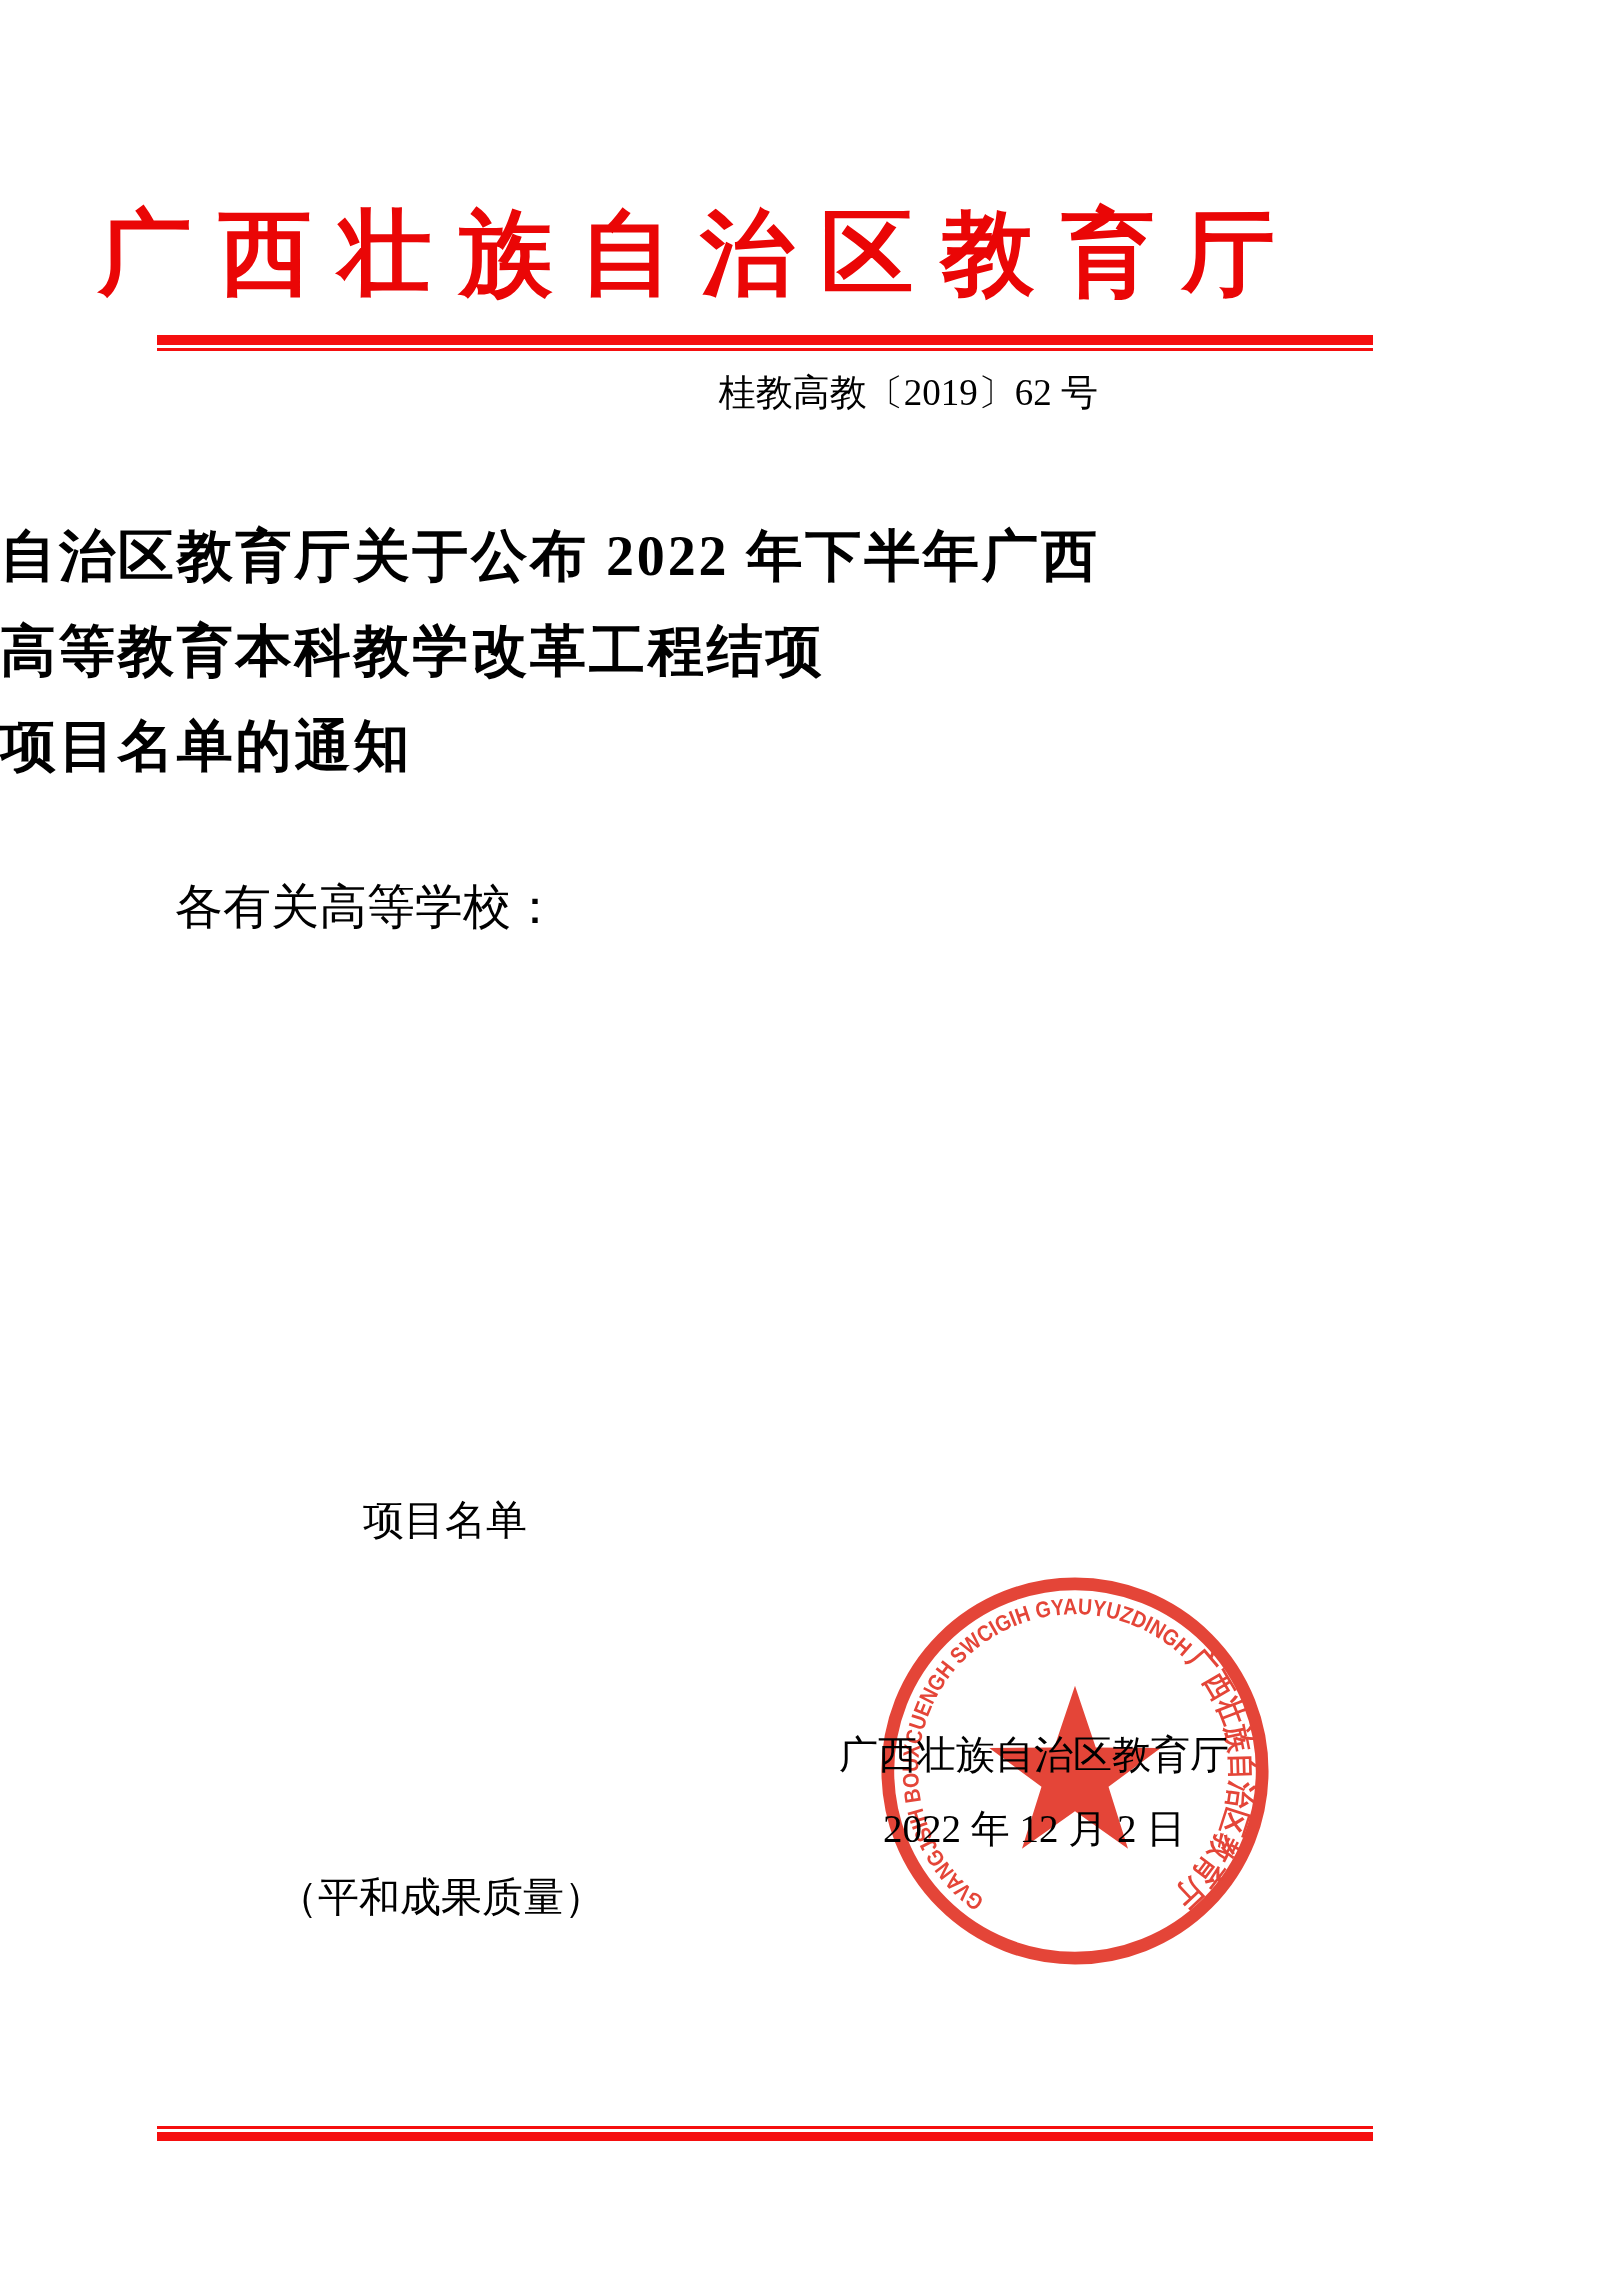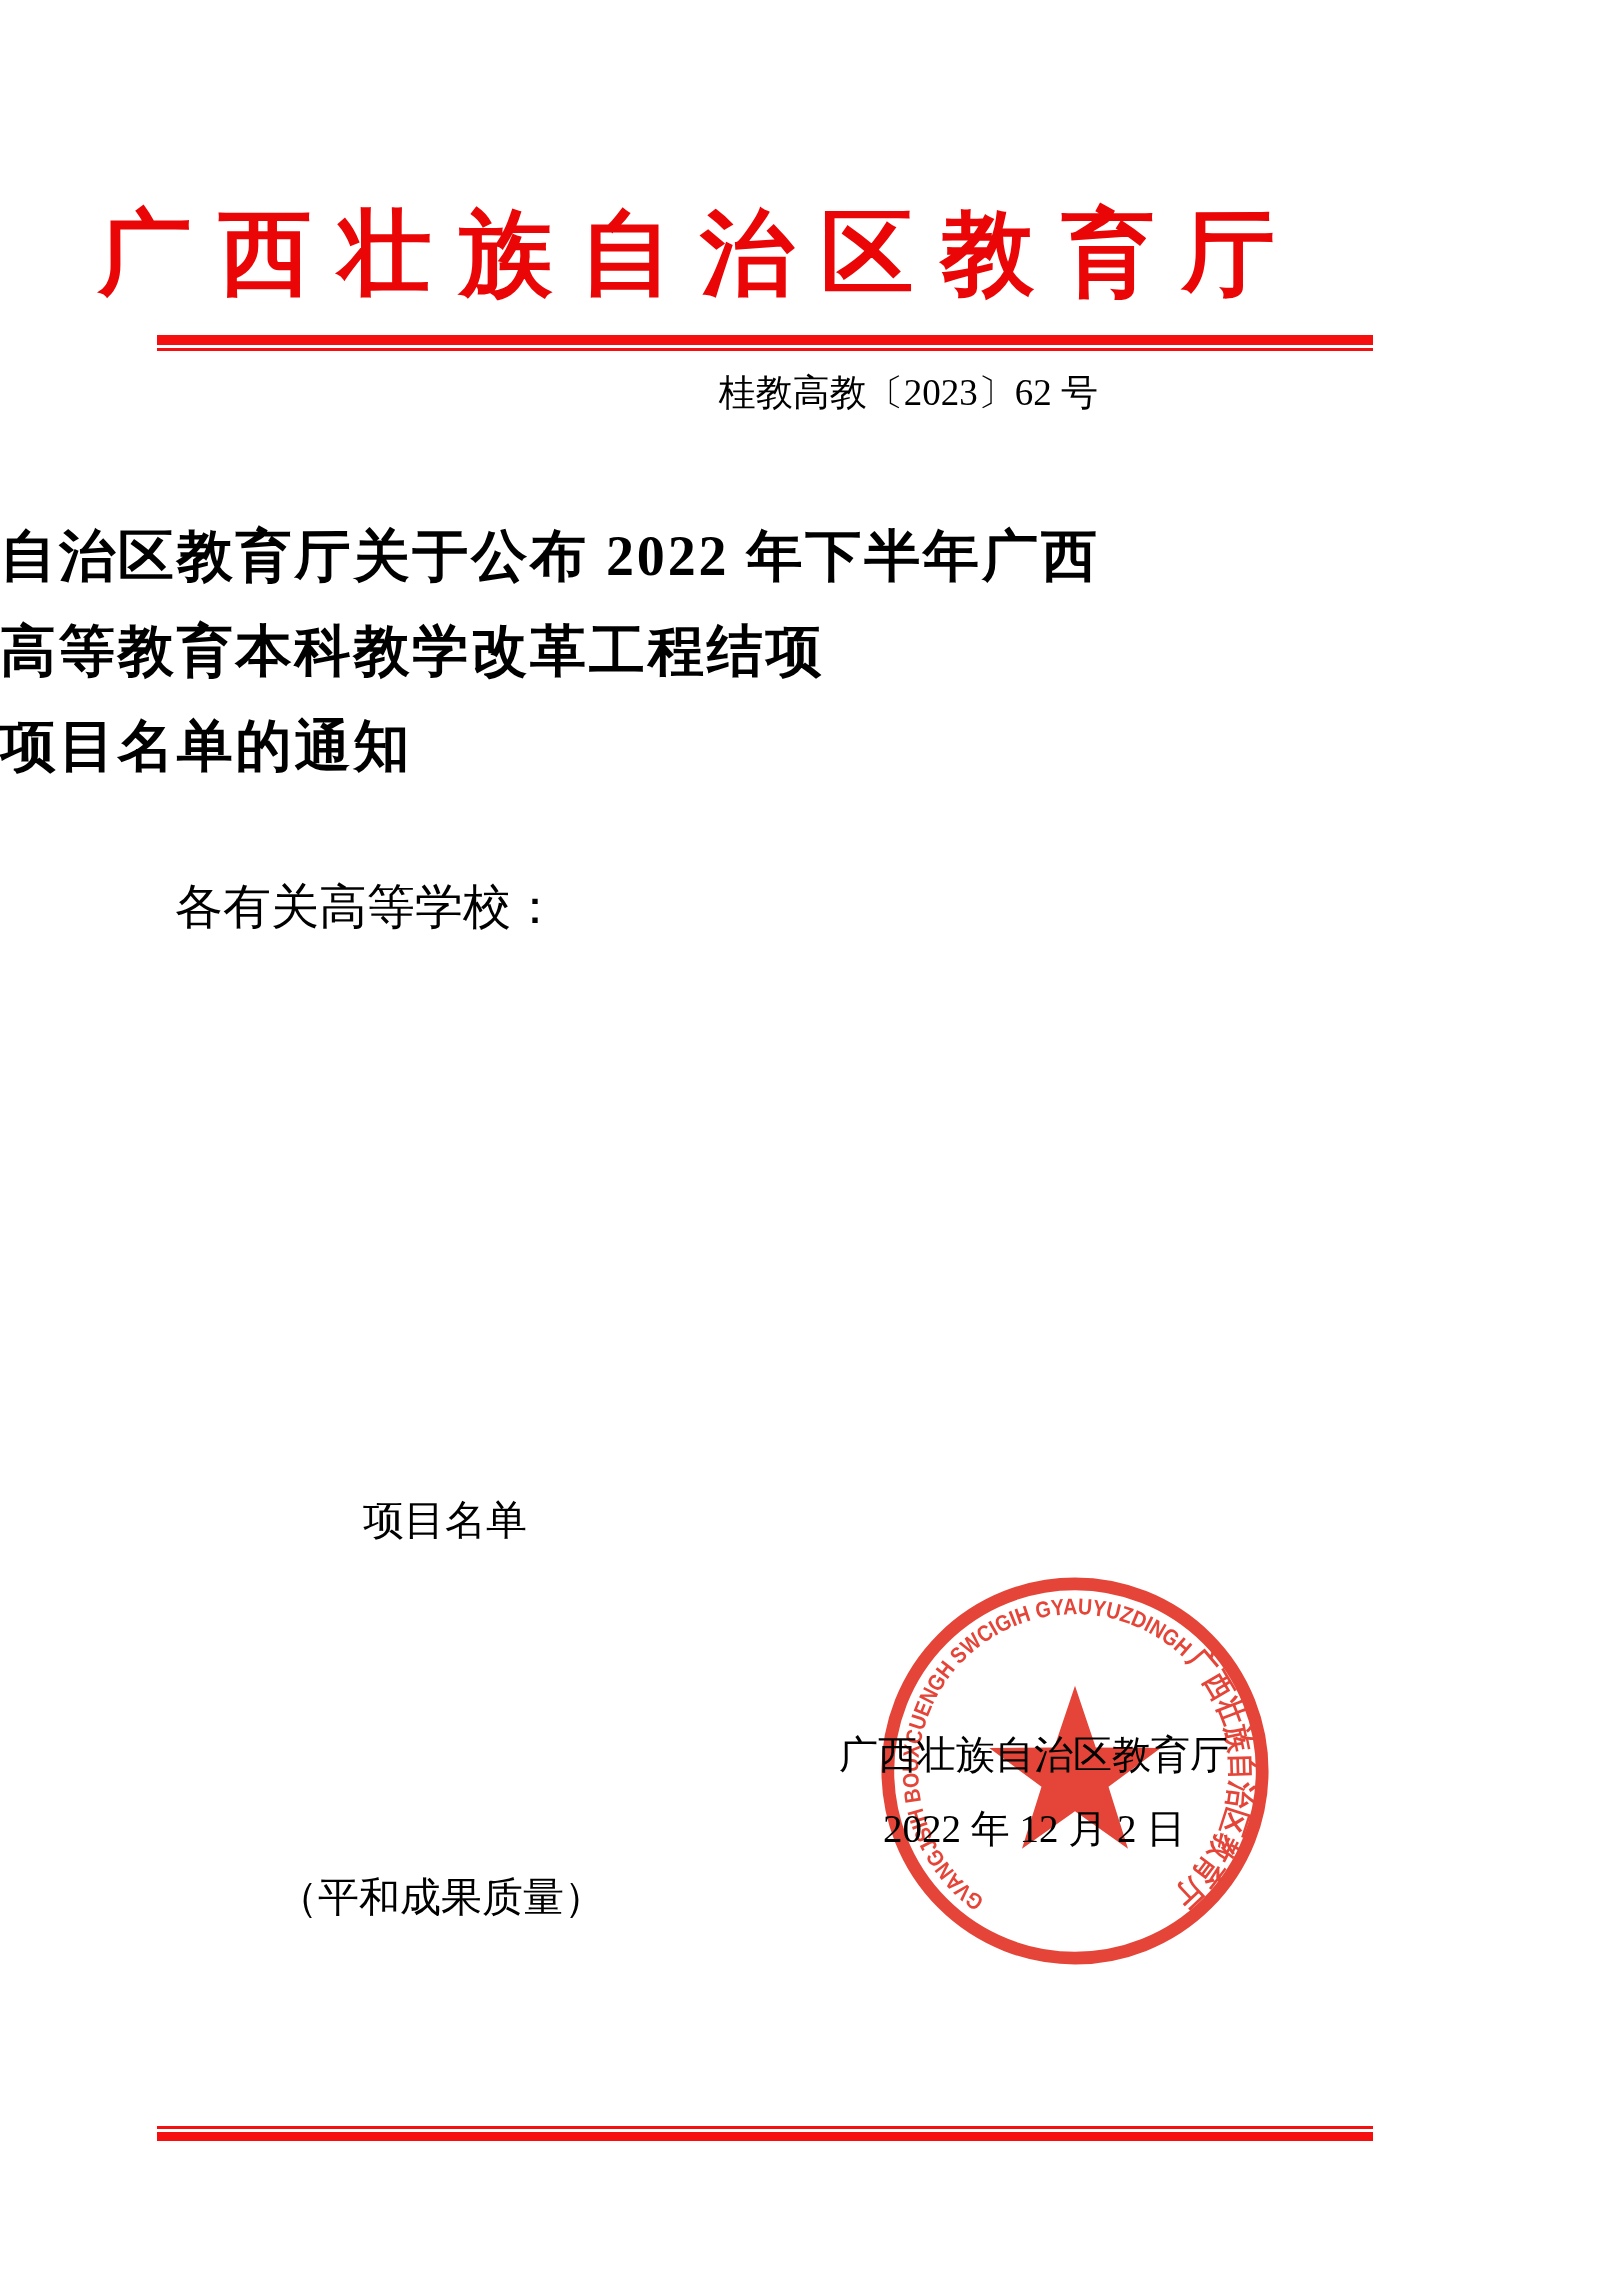--- a/index.html
+++ b/index.html
@@ -141,21 +141,21 @@
 <div id="page">
 
   <div id="agency-name">广西壮族自治区教育厅</div>
 
   <div id="rule-top" class="rule">
     <div class="bar-thick"></div>
     <div class="bar-gap"></div>
     <div class="bar-thin"></div>
   </div>
 
-  <div id="doc-number">桂教高教〔2023〕62 号</div>
+  <div id="doc-number">桂教高教〔2019〕62 号</div>
 
   <div id="doc-title">
     <div>自治区教育厅关于公布 2022 年下半年广西</div>
     <div>高等教育本科教学改革工程结项</div>
     <div>项目名单的通知</div>
   </div>
 
   <div id="salutation">各有关高等学校：</div>
 
 

